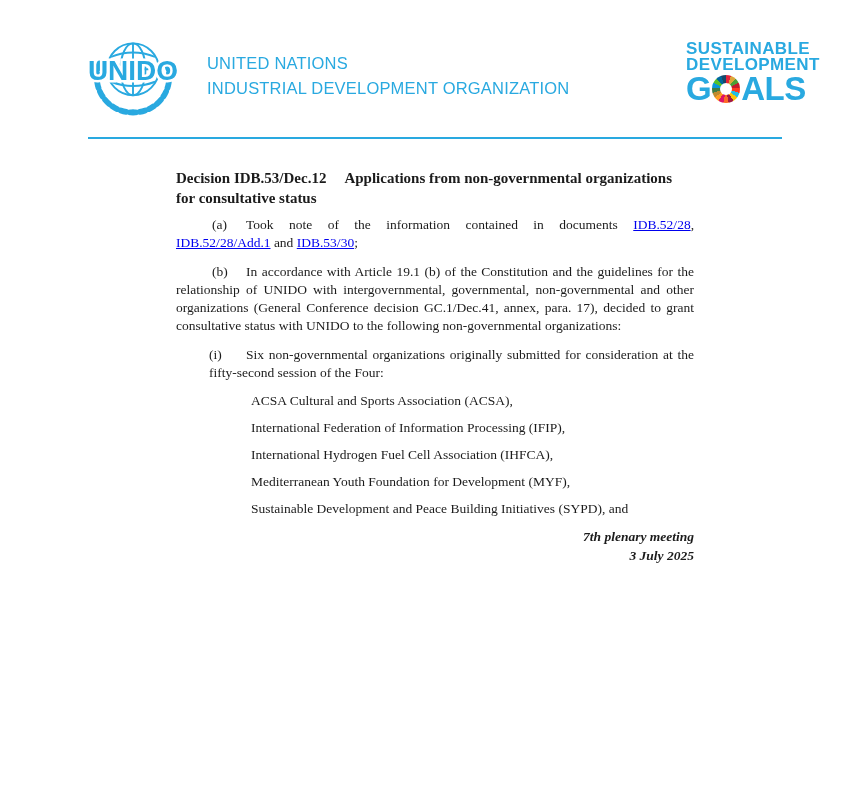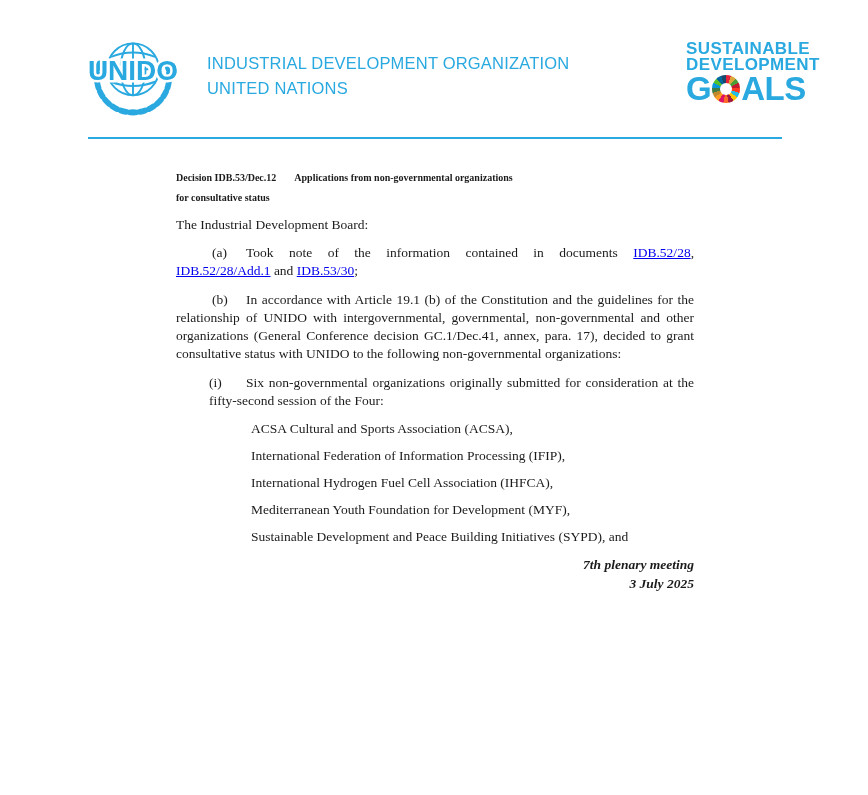--- a/index.html
+++ b/index.html
@@ -24,21 +24,21 @@
   .sdg{position:absolute;left:686px;top:41px;font-family:"Liberation Sans",sans-serif;color:var(--accent);}
   .sdg-small{font-size:17px;font-weight:bold;letter-spacing:.4px;line-height:15.5px;white-space:nowrap;}
   .sdg-goals{display:flex;align-items:center;font-size:33px;font-weight:bold;letter-spacing:-.5px;line-height:31px;margin-top:1px;}
   .sdg-wheel{display:inline-block;width:28px;height:28px;border-radius:50%;position:relative;margin:0 1px;}
   .sdg-wheel::after{content:"";position:absolute;left:50%;top:50%;width:12px;height:12px;margin:-6px 0 0 -6px;background:#fff;border-radius:50%;}
 
   .divider{position:absolute;top:137px;left:88px;width:694px;height:2px;background:var(--accent);border:none;margin:0;}
 
   
   .doc{position:absolute;left:176px;top:168px;width:518px;font-size:13.5px;line-height:18px;}
-  .decision-heading{font-size:10px;font-weight:bold;line-height:20px;margin:0 0 8px 0;}
+  .decision-heading{font-size:15px;font-weight:bold;line-height:20px;margin:0 0 8px 0;}
   .decision-label{margin-right:18px;}
   .intro{margin:0 0 10px 0;}
   .para{margin:0 0 11px 0;text-align:justify;text-indent:36px;}
   .marker-ab{display:inline-block;width:34px;text-indent:0;}
   .sub-head{margin:0 0 10px 33px;text-align:justify;}
   .sub-head.left{text-align:left;}
   .marker-i{display:inline-block;width:37px;}
   .org-list{margin:8px;}
   .org-list p{margin:0 0 9px 67px;line-height:18px;}
   a.doclink{color:var(--link);text-decoration:underline;cursor:pointer;}
@@ -59,22 +59,22 @@
         <path d="M27,29 Q50,20 73,29"></path>
         <path d="M27,55 Q50,64 73,55"></path>
       </g>
       <g stroke="#29A9E0" fill="none" stroke-width="6" stroke-dasharray="6 4" stroke-linecap="round">
         <path d="M15,36 A37,37 0 0 0 50,87"></path>
         <path d="M85,36 A37,37 0 0 1 50,87"></path>
       </g>
       <text x="50" y="53" text-anchor="middle" textLength="94" lengthAdjust="spacingAndGlyphs" font-family="Liberation Sans, sans-serif" font-size="28" font-weight="bold" fill="#29A9E0" stroke="#ffffff" stroke-width="5" paint-order="stroke">UNIDO</text>
     </svg>
     <div class="org-text">
+      <div>UNITED NATIONS</div>
       <div>INDUSTRIAL DEVELOPMENT ORGANIZATION</div>
-      <div>UNITED NATIONS</div>
     </div>
   </div>
 
   <div class="sdg">
     <div class="sdg-small">SUSTAINABLE</div>
     <div class="sdg-small">DEVELOPMENT</div>
     <div class="sdg-goals">
       <span>G</span>
       <span class="sdg-wheel" style="background: conic-gradient(rgb(229, 36, 59) 0deg, rgb(229, 36, 59) 21.18deg, rgb(221, 166, 58) 21.18deg, rgb(221, 166, 58) 42.35deg, rgb(76, 159, 56) 42.35deg, rgb(76, 159, 56) 63.53deg, rgb(197, 25, 45) 63.53deg, rgb(197, 25, 45) 84.71deg, rgb(255, 58, 33) 84.71deg, rgb(255, 58, 33) 105.88deg, rgb(38, 189, 226) 105.88deg, rgb(38, 189, 226) 127.06deg, rgb(252, 195, 11) 127.06deg, rgb(252, 195, 11) 148.24deg, rgb(162, 25, 66) 148.24deg, rgb(162, 25, 66) 169.41deg, rgb(253, 105, 37) 169.41deg, rgb(253, 105, 37) 190.59deg, rgb(221, 19, 103) 190.59deg, rgb(221, 19, 103) 211.76deg, rgb(253, 157, 36) 211.76deg, rgb(253, 157, 36) 232.94deg, rgb(191, 139, 46) 232.94deg, rgb(191, 139, 46) 254.12deg, rgb(63, 126, 68) 254.12deg, rgb(63, 126, 68) 275.29deg, rgb(10, 151, 217) 275.29deg, rgb(10, 151, 217) 296.47deg, rgb(86, 192, 43) 296.47deg, rgb(86, 192, 43) 317.65deg, rgb(0, 104, 157) 317.65deg, rgb(0, 104, 157) 338.82deg, rgb(25, 72, 106) 338.82deg, rgb(25, 72, 106) 360deg);"></span>
       <span>ALS</span>
@@ -83,21 +83,20 @@
 
   <hr class="divider">
 
   <main class="doc">
 
     <h1 class="decision-heading">
       <span class="decision-label">Decision IDB.53/Dec.12</span><span>Applications from non-governmental organizations</span><br>
       <span>for consultative status</span>
     </h1>
 
-    <p class="intro">The Industrial Development Board:</p>
 
     <p class="para"><span class="marker-ab">(a)</span><span>Took note of the information contained in documents </span><a class="doclink">IDB.52/28</a><span>, </span><a class="doclink">IDB.52/28/Add.1</a><span> and </span><a class="doclink">IDB.53/30</a><span>;</span></p>
 
     <p class="para"><span class="marker-ab">(b)</span><span>In accordance with Article 19.1 (b) of the Constitution and the guidelines for the relationship of UNIDO with intergovernmental, governmental, non-governmental and other organizations (General Conference decision GC.1/Dec.41, annex, para. 17), decided to grant consultative status with UNIDO to the following non-governmental organizations:</span></p>
 
     <p class="sub-head"><span class="marker-i">(i)</span><span>Six non-governmental organizations originally submitted for consideration at the fifty-second session of the Four:</span></p>
 
     <div class="org-list">
       <p>ACSA Cultural and Sports Association (ACSA),</p>
       <p>International Federation of Information Processing (IFIP),</p>

